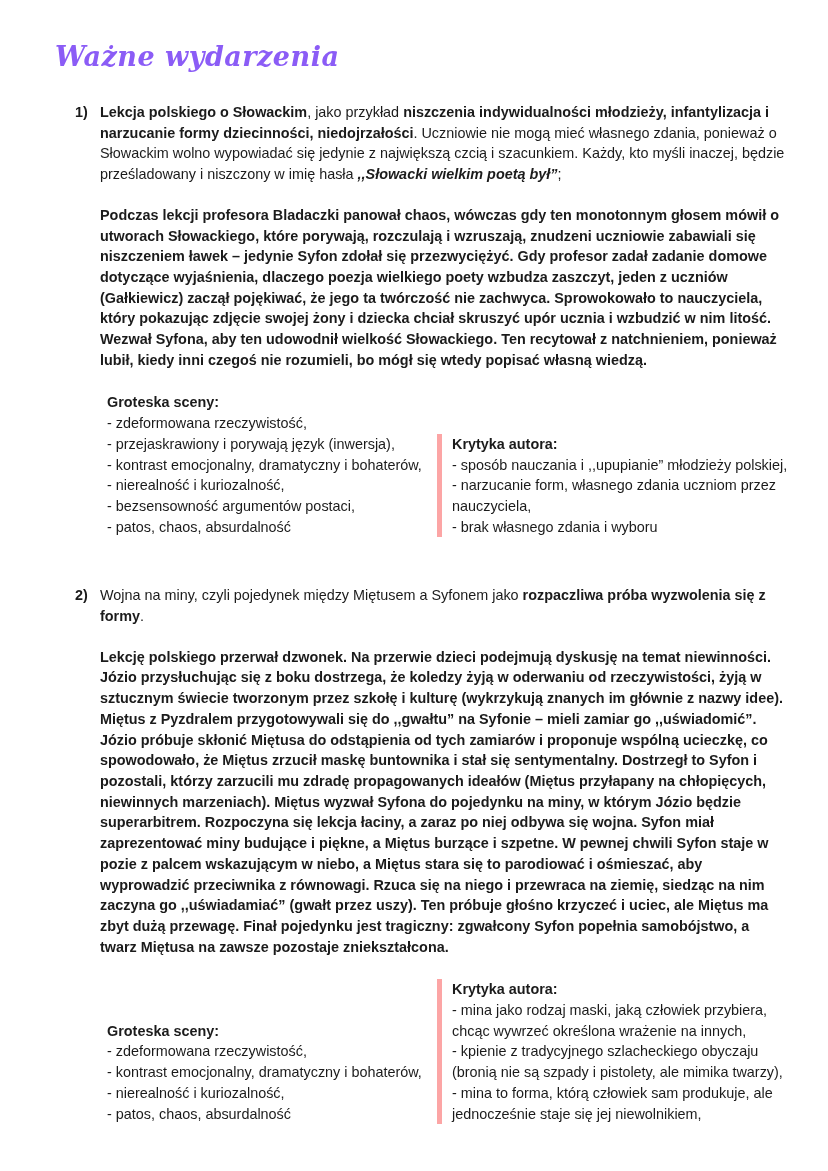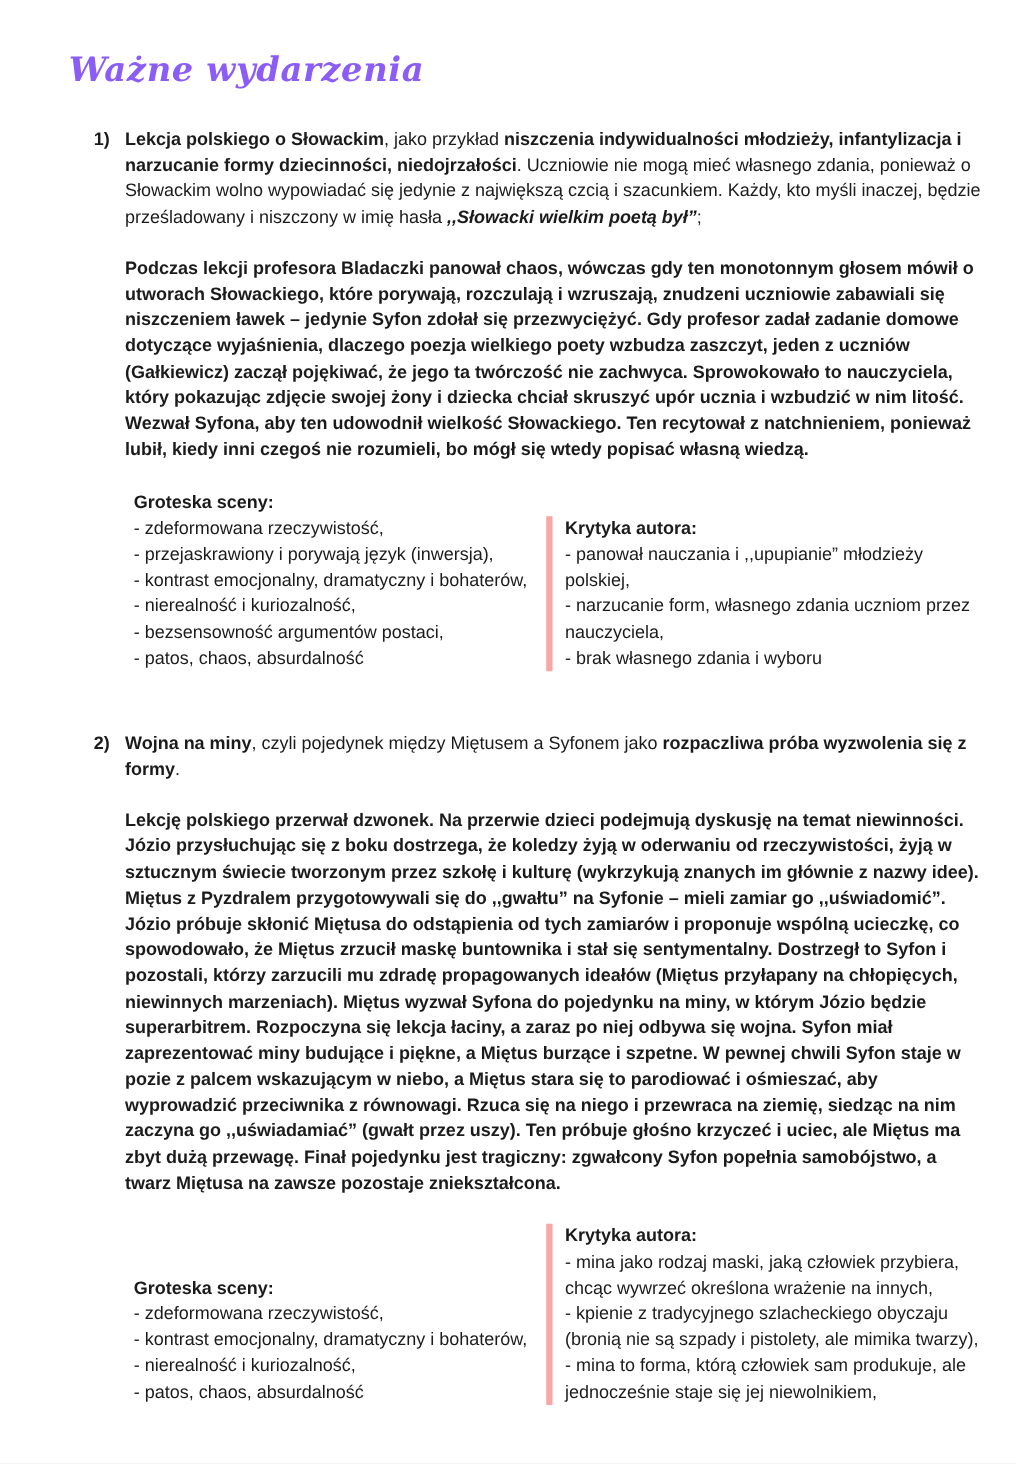--- a/index.html
+++ b/index.html
@@ -45,33 +45,33 @@
               <div>- przejaskrawiony i porywają język (inwersja),</div>
               <div>- kontrast emocjonalny, dramatyczny i bohaterów,</div>
               <div>- nierealność i kuriozalność,</div>
               <div>- bezsensowność argumentów postaci,</div>
               <div>- patos, chaos, absurdalność</div>
             </div>
         </div>
         <div class="col right">
           <div class="hdr">Krytyka autora:</div>
           <div class="lines">
-              <div>- panował nauczania i ,,upupianie” młodzieży polskiej,</div>
+              <div>- sposób nauczania i ,,upupianie” młodzieży polskiej,</div>
               <div>- narzucanie form, własnego zdania uczniom przez nauczyciela,</div>
               <div>- brak własnego zdania i wyboru</div>
             </div>
         </div>
       </div>
     </div>
   </section>
 
   <section class="item">
     <div class="num">2)</div>
     <div class="body">
-      <p class="lead"><span style="font-weight: 700;">Wojna na miny</span><span>, czyli pojedynek między Miętusem a Syfonem jako </span><span style="font-weight: 700;">rozpaczliwa próba wyzwolenia się z formy</span><span>.</span></p>
+      <p class="lead"><span style="font-weight: 400;">Wojna na miny</span><span>, czyli pojedynek między Miętusem a Syfonem jako </span><span style="font-weight: 700;">rozpaczliwa próba wyzwolenia się z formy</span><span>.</span></p>
       <p class="para">Lekcję polskiego przerwał dzwonek. Na przerwie dzieci podejmują dyskusję na temat niewinności. Józio przysłuchując się z boku dostrzega, że koledzy żyją w oderwaniu od rzeczywistości, żyją w sztucznym świecie tworzonym przez szkołę i kulturę (wykrzykują znanych im głównie z nazwy idee). Miętus z Pyzdralem przygotowywali się do ,,gwałtu” na Syfonie – mieli zamiar go ,,uświadomić”. Józio próbuje skłonić Miętusa do odstąpienia od tych zamiarów i proponuje wspólną ucieczkę, co spowodowało, że Miętus zrzucił maskę buntownika i stał się sentymentalny. Dostrzegł to Syfon i pozostali, którzy zarzucili mu zdradę propagowanych ideałów (Miętus przyłapany na chłopięcych, niewinnych marzeniach). Miętus wyzwał Syfona do pojedynku na miny, w którym Józio będzie superarbitrem. Rozpoczyna się lekcja łaciny, a zaraz po niej odbywa się wojna. Syfon miał zaprezentować miny budujące i piękne, a Miętus burzące i szpetne. W pewnej chwili Syfon staje w pozie z palcem wskazującym w niebo, a Miętus stara się to parodiować i ośmieszać, aby wyprowadzić przeciwnika z równowagi. Rzuca się na niego i przewraca na ziemię, siedząc na nim zaczyna go ,,uświadamiać” (gwałt przez uszy). Ten próbuje głośno krzyczeć i uciec, ale Miętus ma zbyt dużą przewagę. Finał pojedynku jest tragiczny: zgwałcony Syfon popełnia samobójstwo, a twarz Miętusa na zawsze pozostaje zniekształcona.</p>
       <div class="tbl">
         <div class="col left">
           <div class="hdr">Groteska sceny:</div>
           <div class="lines">
               <div>- zdeformowana rzeczywistość,</div>
               <div>- kontrast emocjonalny, dramatyczny i bohaterów,</div>
               <div>- nierealność i kuriozalność,</div>
               <div>- patos, chaos, absurdalność</div>
             </div>

